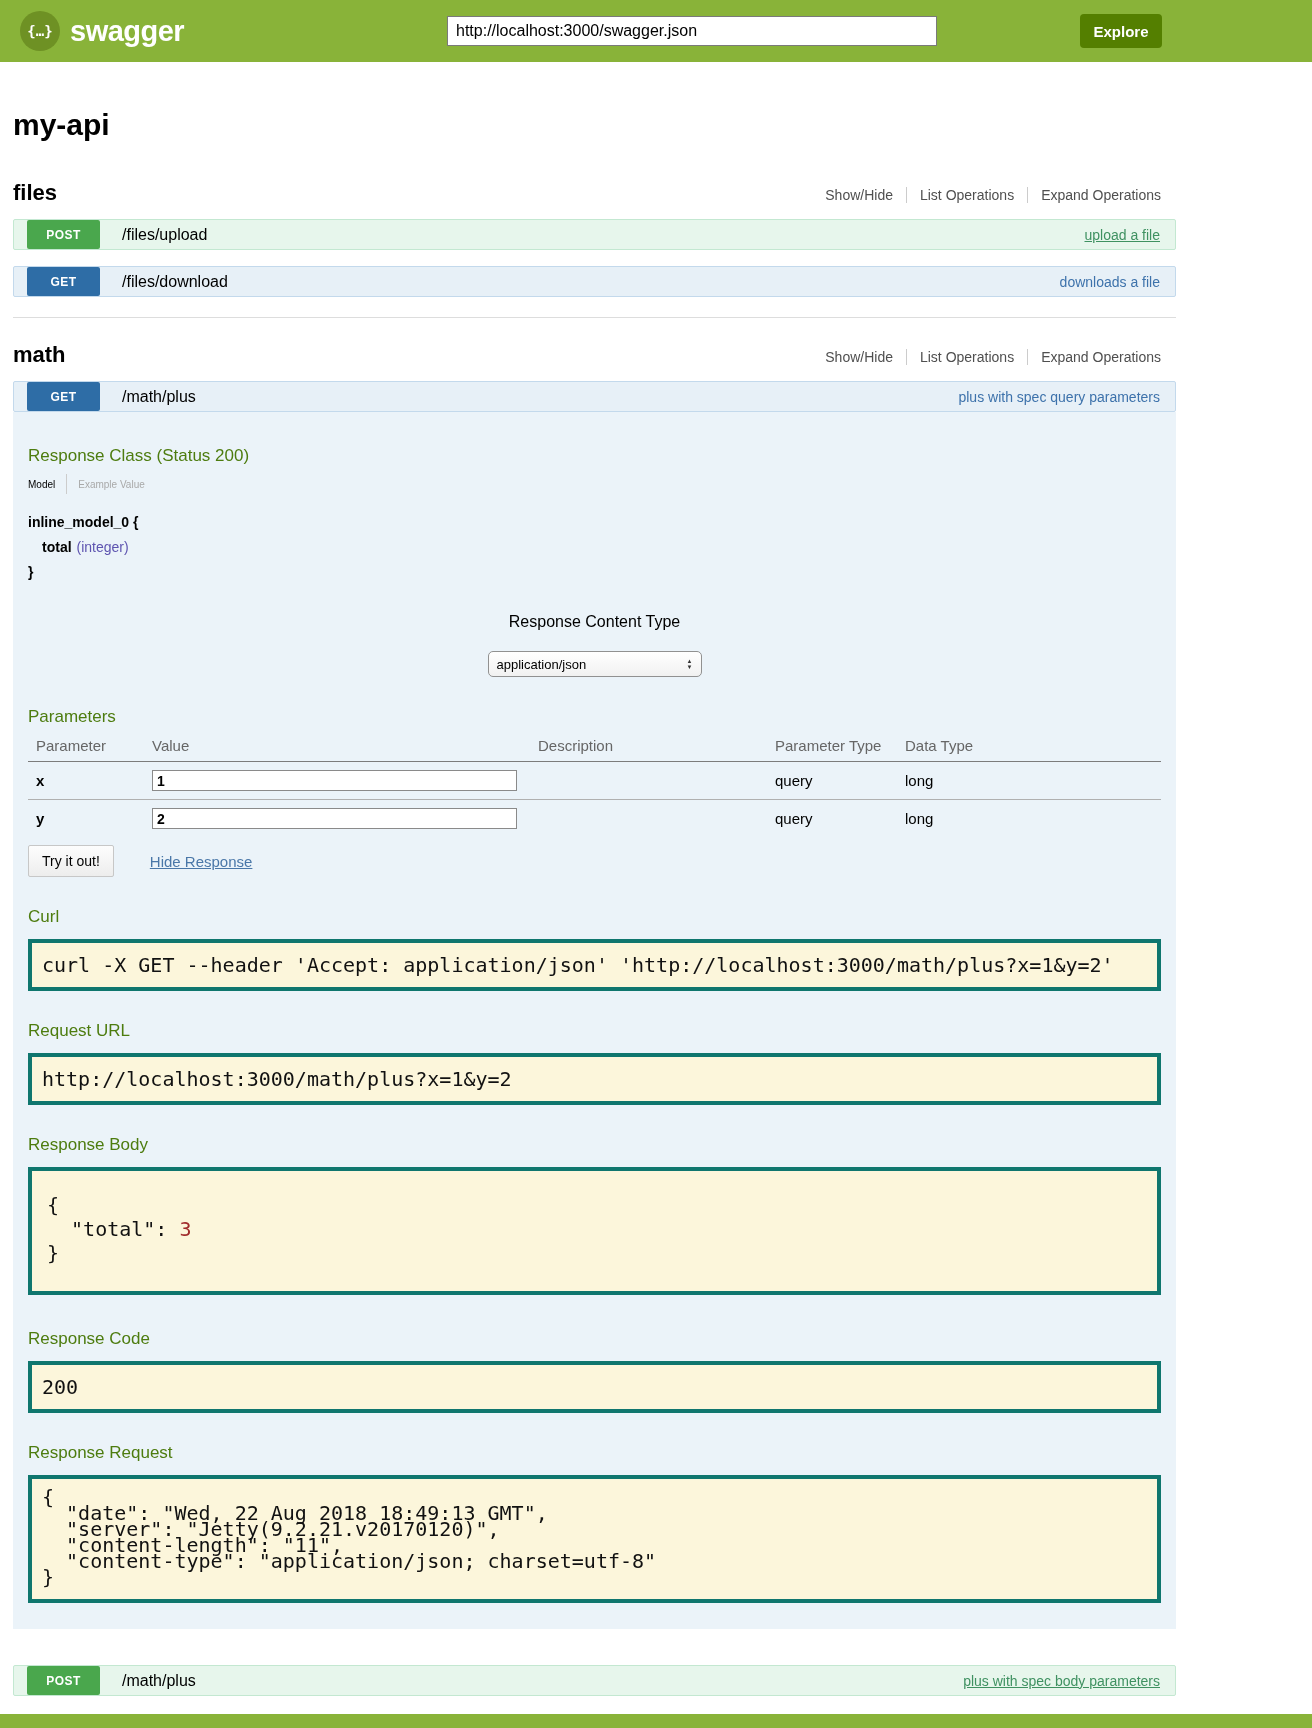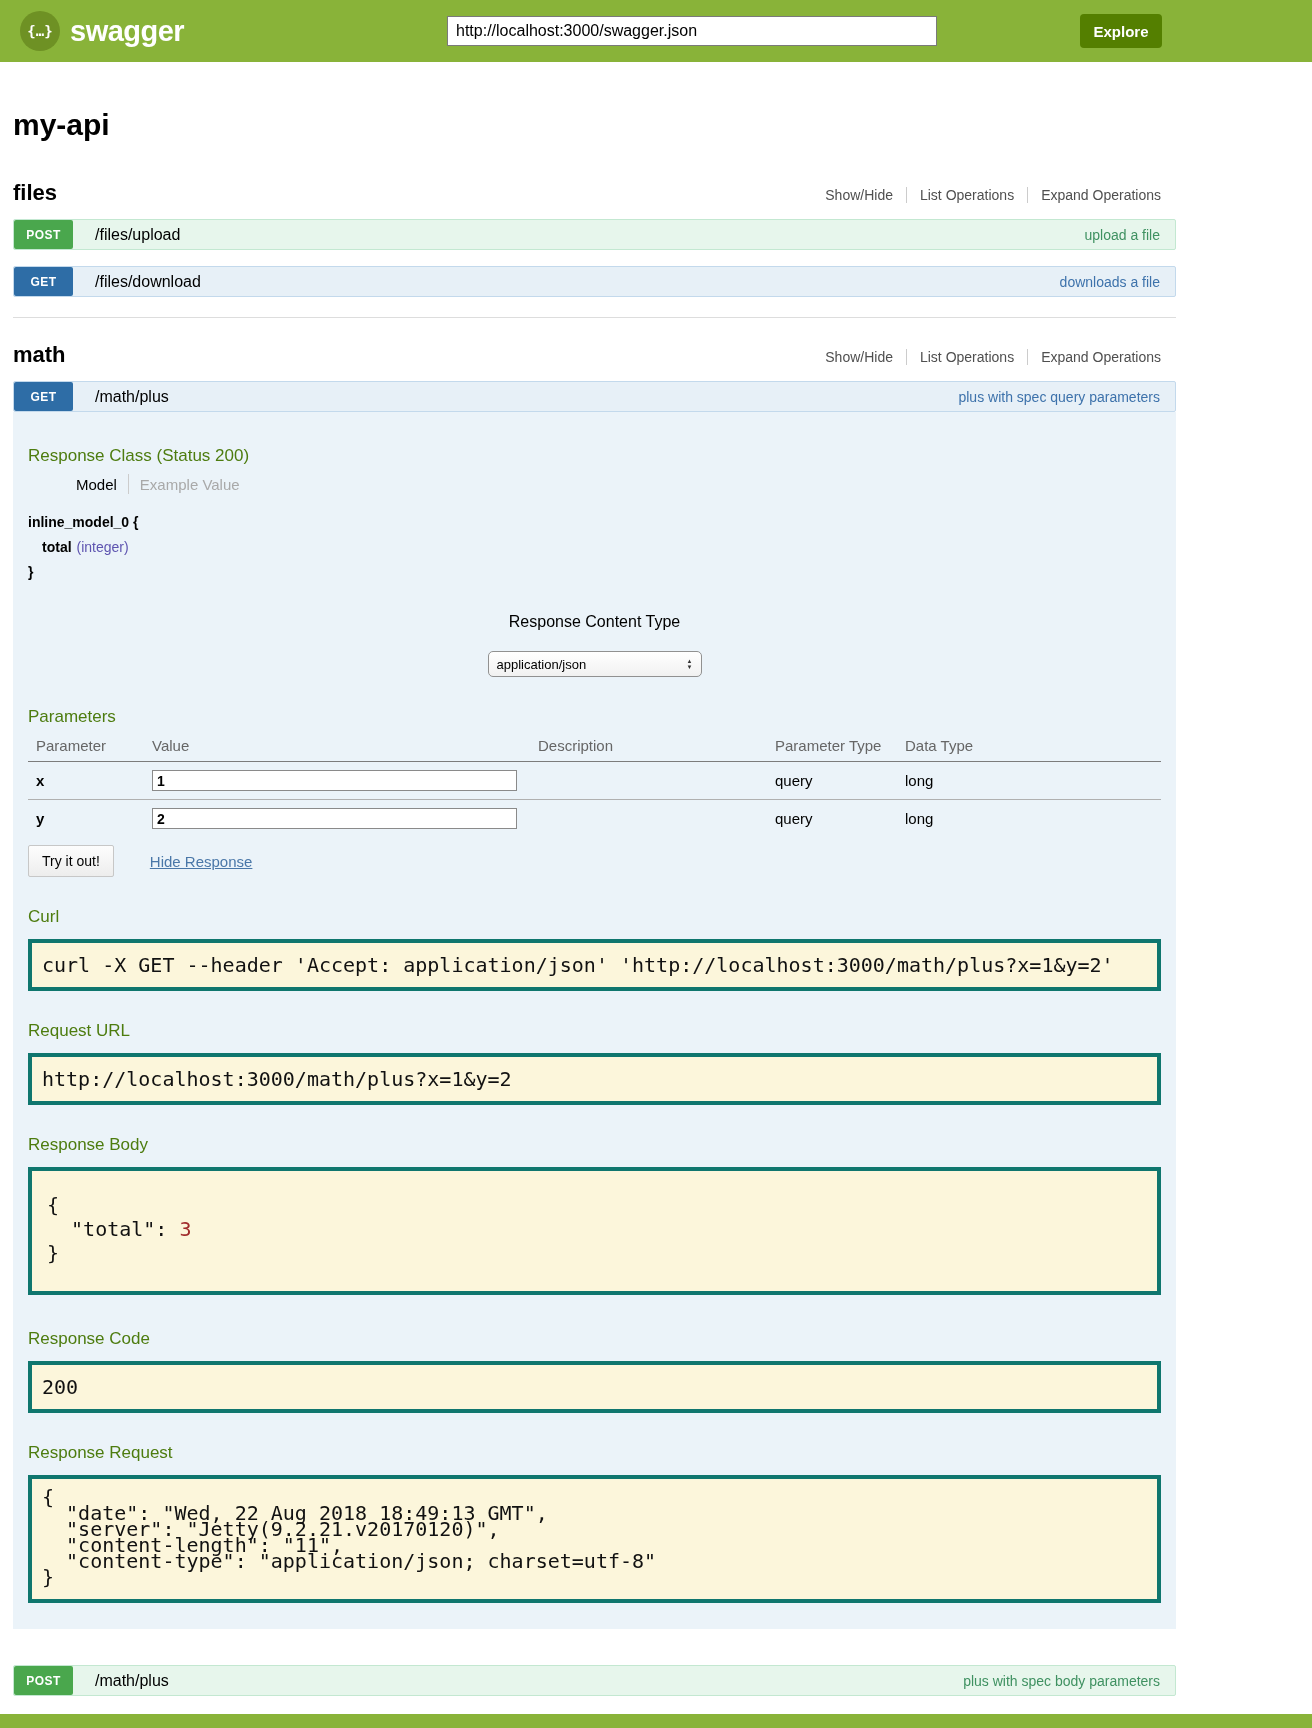--- a/index.html
+++ b/index.html
@@ -28,40 +28,40 @@
 
   .section-head { display:flex; align-items:baseline; justify-content:space-between;
     margin-top:38px; margin-bottom:13px; padding-right:15px; }
   .section-head h2 { font-size:22px; font-weight:bold; margin:0; }
   .controls { display:flex; align-items:center; gap:13px; font-size:14px; }
   .controls a { color:#4f4f4f; text-decoration:none; cursor:pointer; }
   .vdiv { width:1px; height:16px; background:#ccc; align-self:center; }
 
   
   .op-row { display:flex; align-items:center; height:31px; border:1px solid; border-radius:2px; }
-  .op-row .badge { height:100%; width:59px; border-radius:2px; color:#fff; font-size:12px; font-weight:bold;
-    display:flex; align-items:center; justify-content:center; letter-spacing:0.5px; cursor:pointer; }
+  .op-row .badge { height:100%; width:73px; border-radius:2px; color:#fff; font-size:12px; font-weight:bold;
+    display:flex; align-items:center; justify-content:center; letter-spacing:0.5px; cursor:pointer;margin-left:13px; }
   .op-row .path { margin-left:22px; font-size:16px; color:#000; text-decoration:none; cursor:pointer; }
   .op-row .summary { margin-left:auto; margin-right:15px; font-size:14px; cursor:pointer; text-decoration:none; }
   .op-row.post { background:#e7f6ec; border-color:#c3e8d1; }
   .op-row.post .badge { background:#4aa74d; }
-  .op-row.post .summary { color:#3f9161; }
+  .op-row.post .summary { color:#3f9161;text-decoration:underline; }
   .op-row.get { background:#e7f0f7; border-color:#c3d9ec; }
   .op-row.get .badge { background:#2e6da6; }
   .op-row.get .summary { color:#3d72ab; }
   .row-gap { margin-bottom:16px; }
 
   hr.resource-divider { border:none; border-top:1px solid #ddd; margin:20px 0 0 0; }
 
   
   .op-panel { background:#ebf3f9; padding:1px 15px 26px 15px; margin-bottom:36px; }
   .op-panel h3 { color:#4d7c0f; font-size:17px; font-weight:normal; margin:30px 0 12px 0; }
   .op-panel h3.first { margin-top:33px; margin-bottom:8px; }
 
-  .tabs { display:flex; align-items:center; gap:11px; font-size:15px; margin-bottom:16px;margin-left:48px; }
+  .tabs { display:flex; align-items:center; gap:11px; font-size:10px; margin-bottom:16px; }
   .tab-active { color:#000; cursor:pointer; }
   .tab-inactive { color:#a9a9a9; cursor:pointer; }
   .tab-div { width:1px; height:20px; background:#ccc; }
 
   .model-block { font-size:14px; font-weight:bold; line-height:25px; margin-bottom:6px; }
   .model-field { margin-left:14px; }
   .prop-type { color:#5e54b0; font-weight:normal; margin-left:5px; }
 
   .rct-row { display:flex; align-items:center; gap:20px; margin-top:28px; font-size:16px;flex-direction:column; }
   .combobox { width:214px; height:26px; border:1px solid #919191; border-radius:5px;

